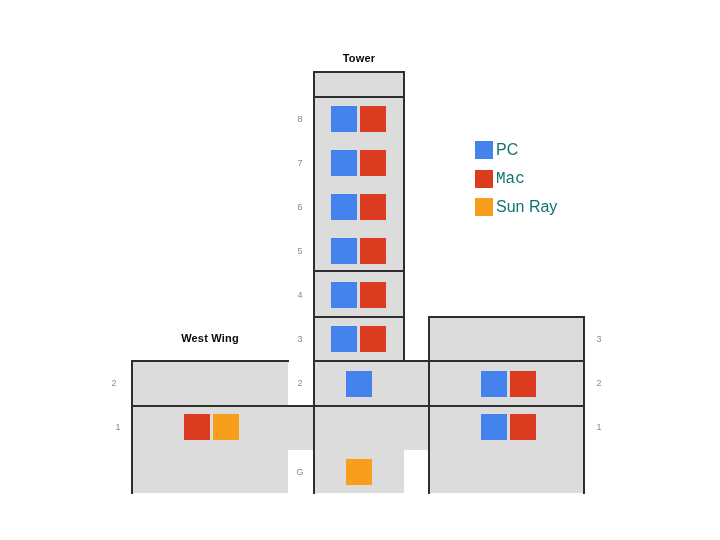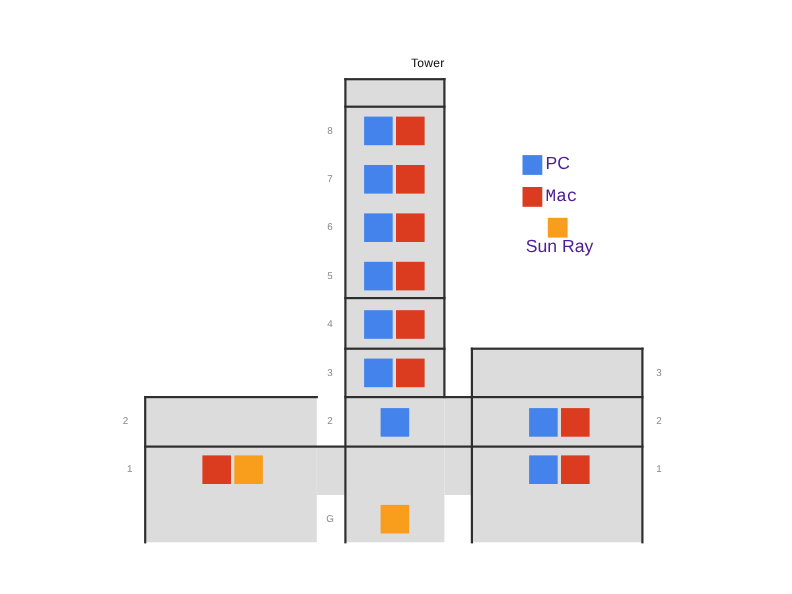--- a/index.html
+++ b/index.html
@@ -3,32 +3,32 @@
 <meta charset="utf-8">
 <style>
   html,body{margin:0;padding:0;background:#ffffff;}
   #slide-canvas{
     position:relative;width:720px;height:540px;background:#ffffff;overflow:hidden;
     font-family:"Liberation Sans",sans-serif;
   }
   .fill{position:absolute;background:#dcdcdc;}
   .line{position:absolute;background:#2e2e2e;}
   .bldg-title{
-    position:absolute;font-size:11px;font-weight:normal;color:#0a0a0a;
-    text-align:right;letter-spacing:0.2px;
+    position:absolute;font-size:11px;font-weight:bold;color:#0a0a0a;
+    text-align:center;letter-spacing:0.2px;
   }
   .floor-label{
     position:absolute;font-size:9px;color:#8a8a8a;
     transform:translate(-50%,-50%);line-height:1;
   }
   .machine-square{position:absolute;width:26px;height:26px;}
   .legend{position:absolute;left:475px;top:141px;}
   .legend-row{position:absolute;left:0;height:18px;display:flex;align-items:center;}
   .legend-swatch{width:18px;height:18px;flex:0 0 18px;}
-  .legend-label{font-size:16px;color:#4c1d95;margin-left:3px;line-height:18px;white-space:nowrap;}
+  .legend-label{font-size:16px;color:#0f766e;margin-left:3px;line-height:18px;white-space:nowrap;}
 </style>
 </head>
 <body>
 
 <div id="slide-canvas">
 
   <div class="fill" style="left:314px;top:72px;width:90px;height:25px;"></div>
   <div class="fill" style="left:314px;top:97px;width:90px;height:396px;"></div>
   <div class="fill" style="left:132px;top:361px;width:156px;height:132px;"></div>
   <div class="fill" style="left:429px;top:317px;width:155px;height:176px;"></div>
@@ -43,31 +43,32 @@
   <div class="line" style="left:131px;top:360px;width:158px;height:2px;"></div>
   <div class="line" style="left:131px;top:405px;width:454px;height:2px;"></div>
   <div class="line" style="left:428px;top:316px;width:157px;height:2px;"></div>
   <div class="line" style="left:313px;top:71px;width:2px;height:423px;"></div>
   <div class="line" style="left:403px;top:71px;width:2px;height:291px;"></div>
   <div class="line" style="left:131px;top:360px;width:2px;height:134px;"></div>
   <div class="line" style="left:428px;top:316px;width:2px;height:178px;"></div>
   <div class="line" style="left:583px;top:316px;width:2px;height:178px;"></div>
 
   <div class="bldg-title" style="left:314px;top:52px;width:90px;">Tower</div>
+  <div class="bldg-title" style="left:132px;top:332px;width:156px;">West Wing</div>
 
   <div class="legend">
     <div class="legend-row" style="top:0;">
       <div class="legend-swatch" style="background: rgb(69, 131, 236);"></div>
       <div class="legend-label">PC</div>
     </div>
     <div class="legend-row" style="top:29px;font-family:Liberation Mono, monospace;">
       <div class="legend-swatch" style="background: rgb(219, 59, 30);"></div>
       <div class="legend-label">Mac</div>
     </div>
-    <div class="legend-row" style="top:57px;flex-direction:column;">
+    <div class="legend-row" style="top:57px;">
       <div class="legend-swatch" style="background: rgb(249, 157, 28);"></div>
       <div class="legend-label">Sun Ray</div>
     </div>
   </div>
 
 <span class="floor-label" style="left: 300px; top: 119px;">8</span>
     <span class="floor-label" style="left: 300px; top: 163px;">7</span>
     <span class="floor-label" style="left: 300px; top: 207px;">6</span>
     <span class="floor-label" style="left: 300px; top: 251px;">5</span>
     <span class="floor-label" style="left: 300px; top: 295px;">4</span>

